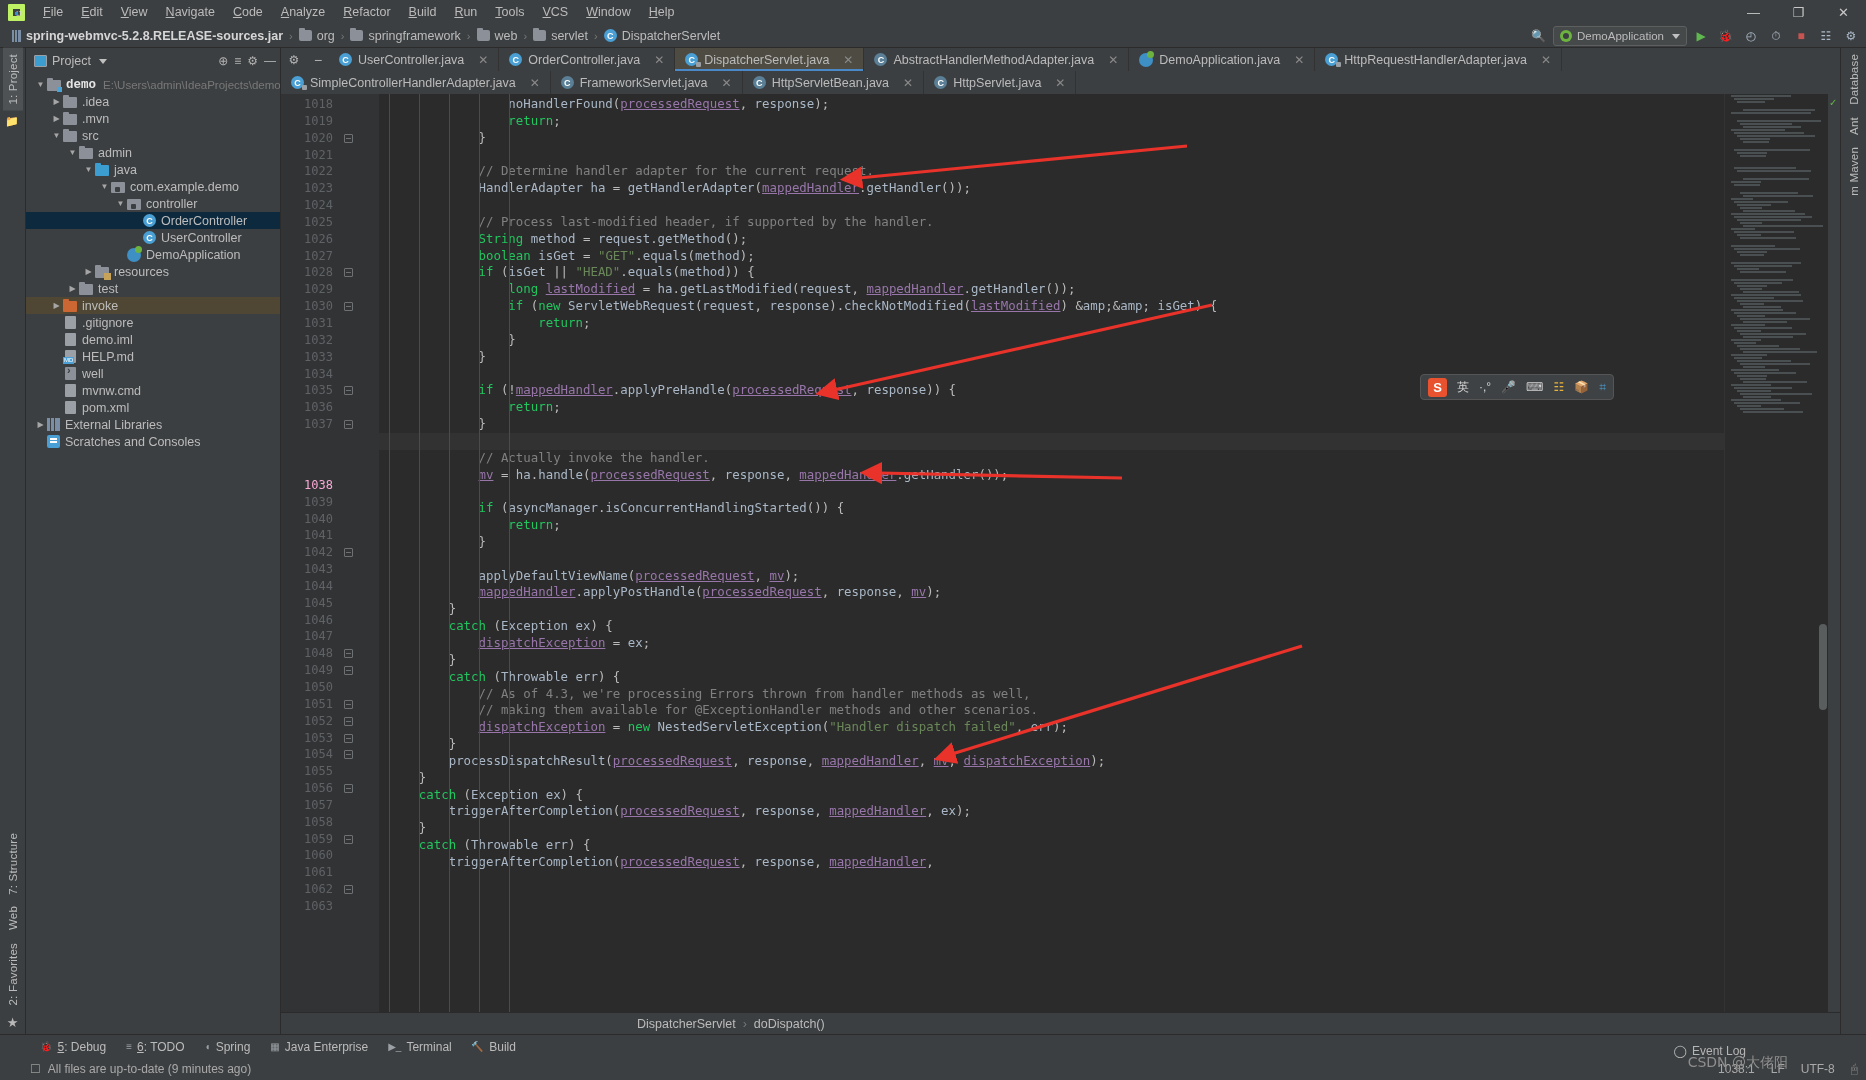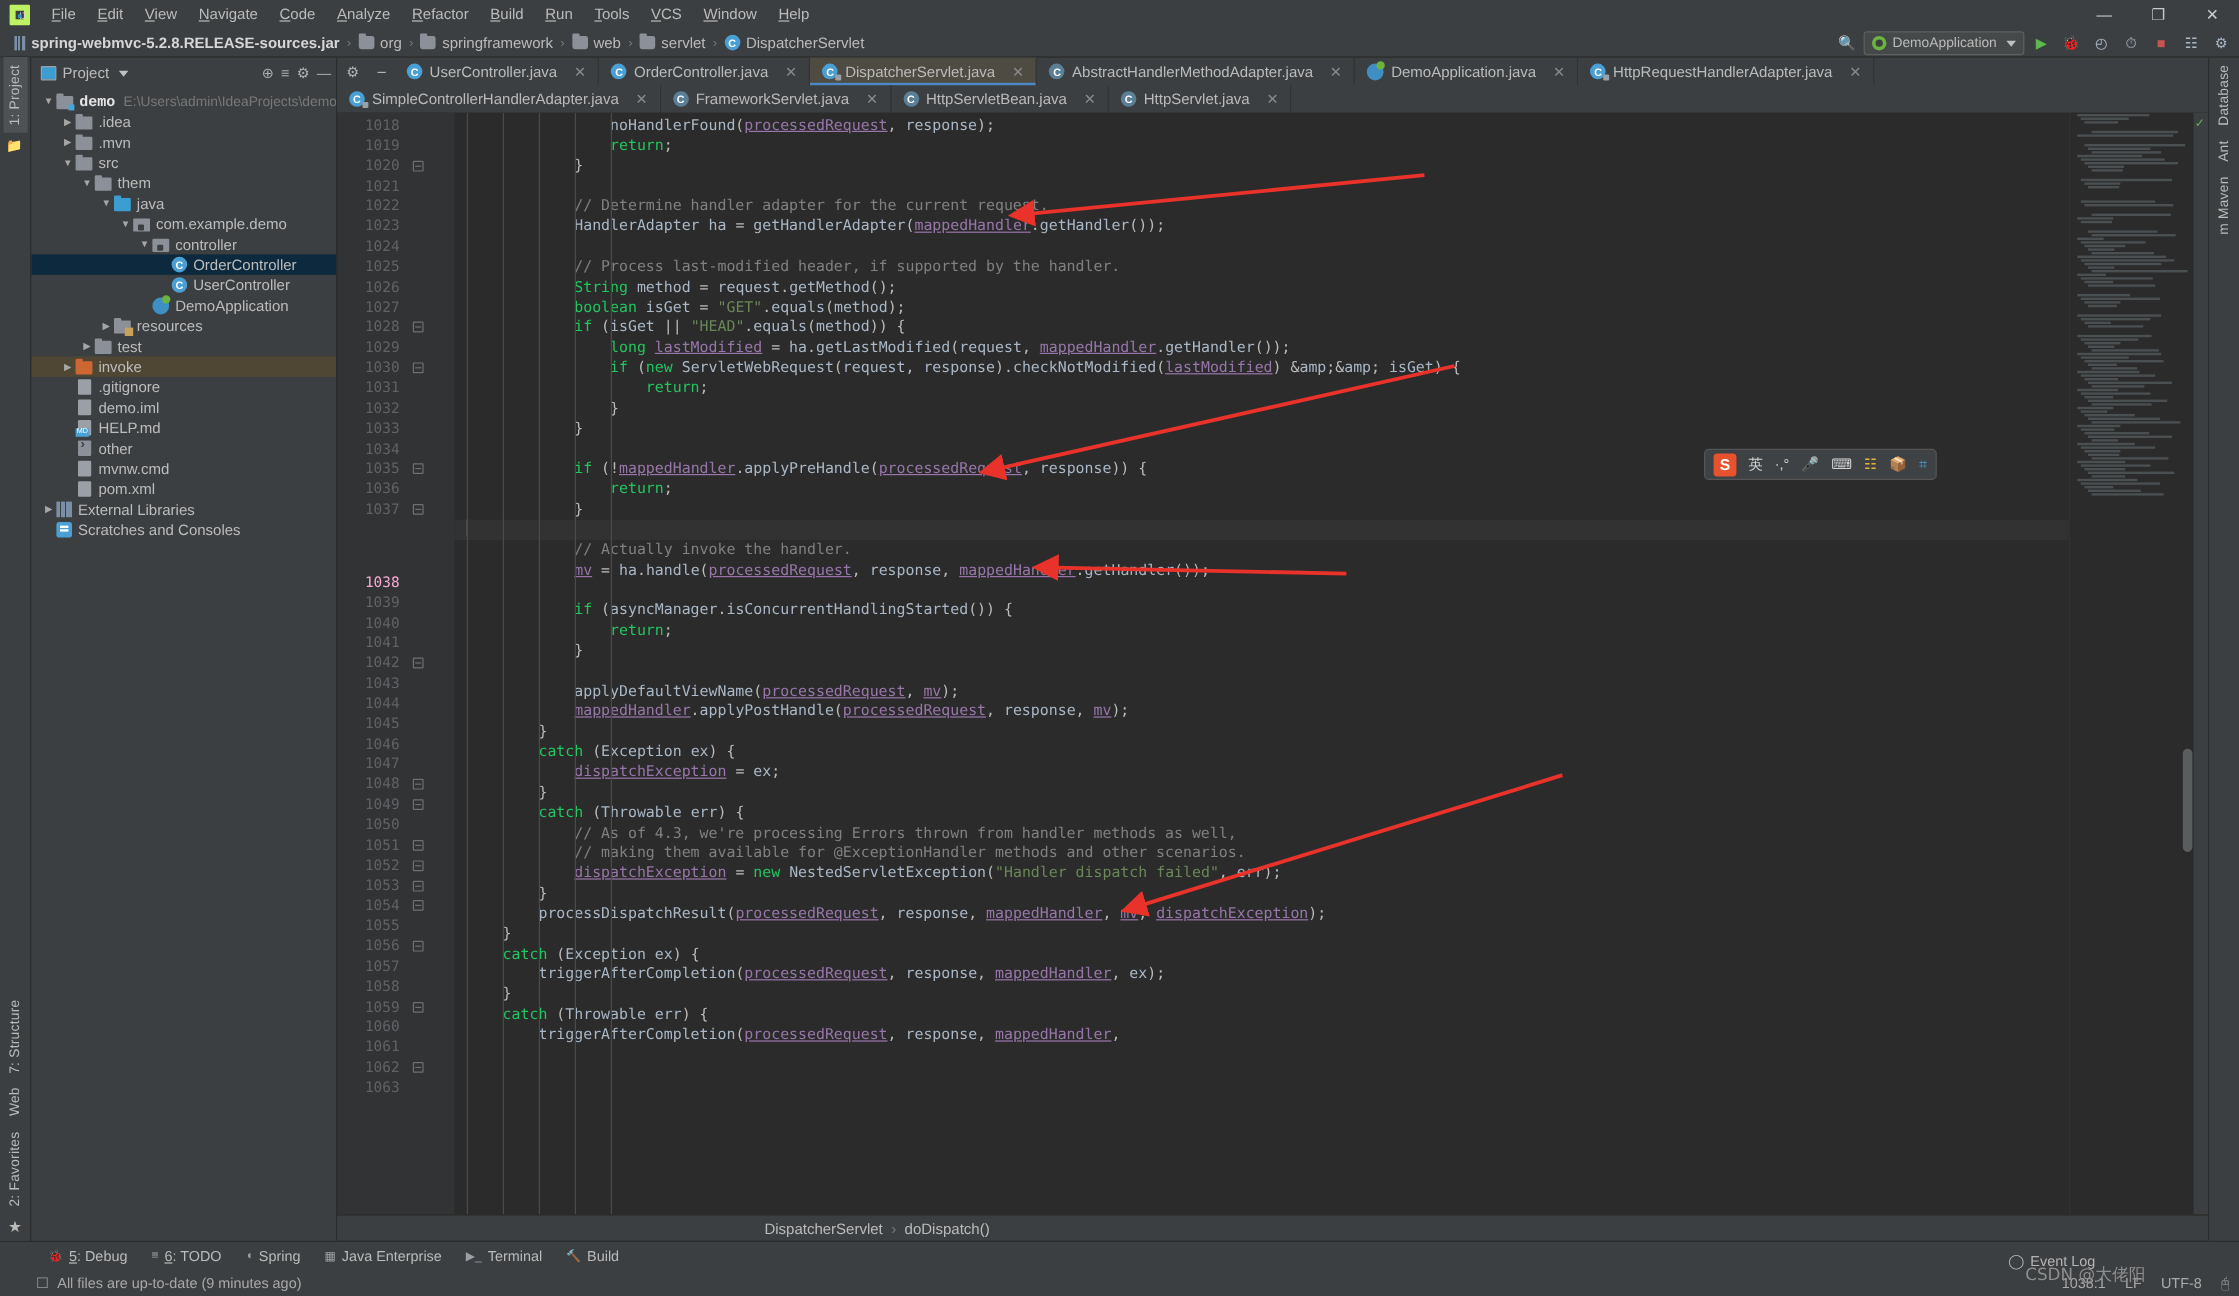--- a/index.html
+++ b/index.html
@@ -341,21 +341,21 @@
           <div class="trow">
             <span style="width:24px;flex:none"></span>
             <span class="tarrow">▼</span>
             <span class="ic ic-f"></span>
             <span class="tlabel">src</span>
           </div>
           <div class="trow">
             <span style="width:40px;flex:none"></span>
             <span class="tarrow">▼</span>
             <span class="ic ic-f"></span>
-            <span class="tlabel">them</span>
+            <span class="tlabel">admin</span>
           </div>
           <div class="trow">
             <span style="width:56px;flex:none"></span>
             <span class="tarrow">▼</span>
             <span class="ic ic-f blue"></span>
             <span class="tlabel">java</span>
           </div>
           <div class="trow">
             <span style="width:72px;flex:none"></span>
             <span class="tarrow">▼</span>
@@ -419,21 +419,21 @@
           <div class="trow">
             <span style="width:24px;flex:none"></span>
             <span class="tarrow"></span>
             <span class="ic-file md"></span>
             <span class="tlabel">HELP.md</span>
           </div>
           <div class="trow">
             <span style="width:24px;flex:none"></span>
             <span class="tarrow"></span>
             <span class="ic-file sh"></span>
-            <span class="tlabel">other</span>
+            <span class="tlabel">well</span>
           </div>
           <div class="trow">
             <span style="width:24px;flex:none"></span>
             <span class="tarrow"></span>
             <span class="ic-file"></span>
             <span class="tlabel">mvnw.cmd</span>
           </div>
           <div class="trow">
             <span style="width:24px;flex:none"></span>
             <span class="tarrow"></span>

